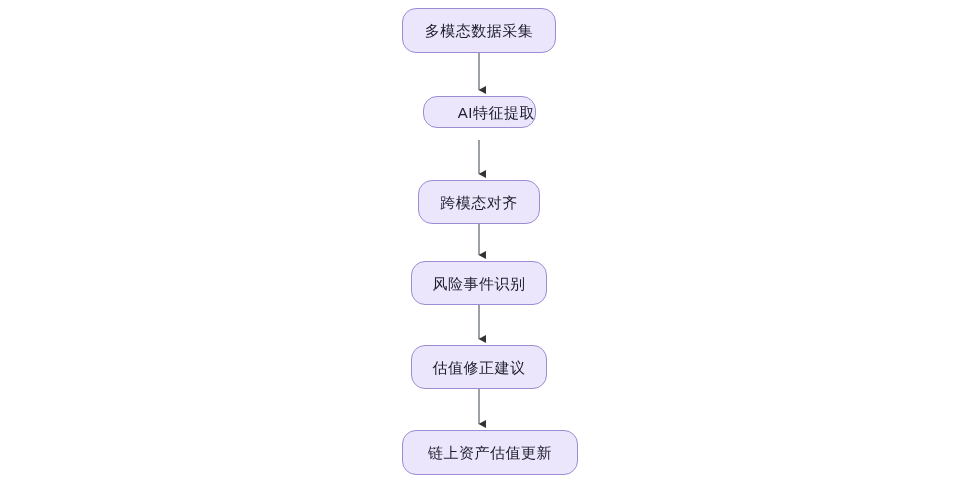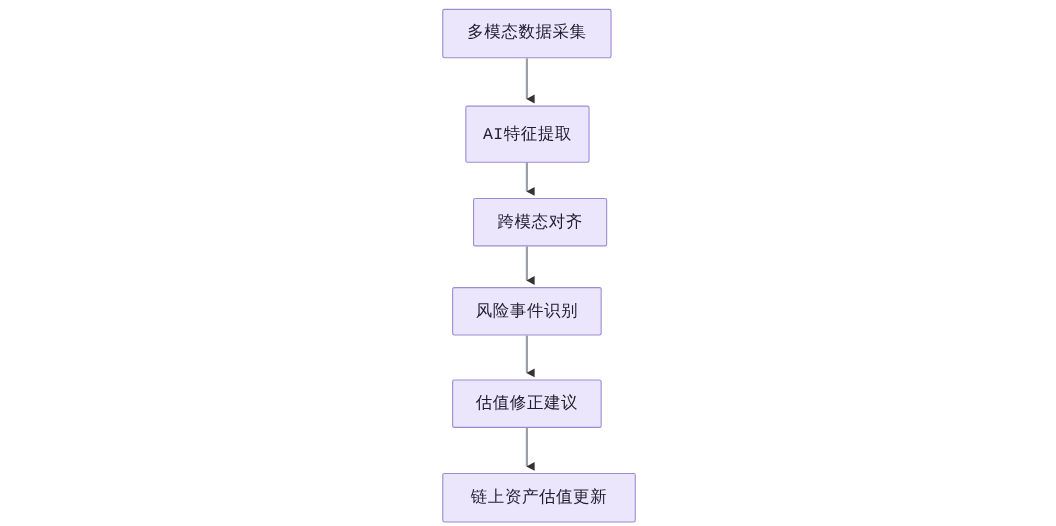--- a/index.html
+++ b/index.html
@@ -25,30 +25,29 @@
     top: 0;
     width: 960px;
     height: 478px;
     pointer-events: none;
   }
   .flow-node {
     position: absolute;
     box-sizing: border-box;
     background: #ebe6fb;
     border: 1px solid #9c8cd4;
-    border-radius: 2px;
+    border-radius: 14px;
     display: flex;
     align-items: center;
     justify-content: center;
     color: #1d1d2b;
     font-size: 15px;
     line-height: 1;
     letter-spacing: 0.5px;
     white-space: nowrap;
-    font-family: Liberation Mono, monospace;
   }
   .flow-node .node-label {
     display: block;
   }
 </style>
 </head>
 <body>
 
 <div id="flow-canvas">
 
@@ -72,25 +71,25 @@
     </g>
     <g>
       <line x1="479" y1="389" x2="479" y2="424" stroke="#9aa0a6" stroke-width="2" marker-end="url(#arrowhead)"></line>
     </g>
   </svg>
 
   <div class="flow-node" style="left:402px; top:8px; width:154px; height:45px;">
     <span class="node-label">多模态数据采集</span>
   </div>
 
-  <div class="flow-node" style="left:423px; top:96px; width:113px; height:52px;">
+  <div class="flow-node" style="left:423px; top:96px; width:113px; height:32px;justify-content:flex-end;">
     <span class="node-label">AI特征提取</span>
   </div>
 
-  <div class="flow-node" style="left:418px; top:180px; width:122px; height:44px;margin-left:12px;">
+  <div class="flow-node" style="left:418px; top:180px; width:122px; height:44px;">
     <span class="node-label">跨模态对齐</span>
   </div>
 
   <div class="flow-node" style="left:411px; top:345px; width:136px; height:44px;">
     <span class="node-label">估值修正建议</span>
   </div>
 
   <div class="flow-node" style="left:411px; top:261px; width:136px; height:44px;">
     <span class="node-label">风险事件识别</span>
   </div>

